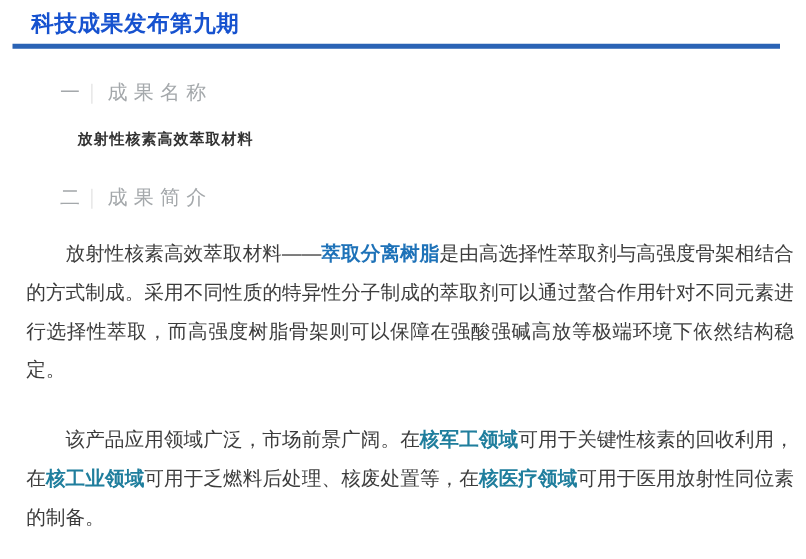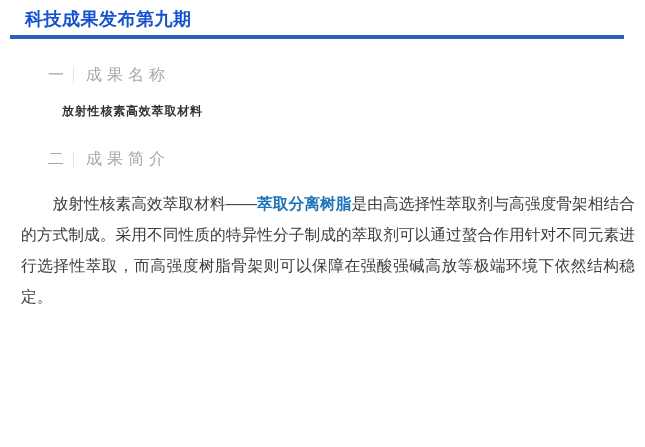--- a/index.html
+++ b/index.html
@@ -115,15 +115,16 @@
   <div class="achievement-name">放射性核素高效萃取材料</div>
 
   <div class="section-row second">
     <span class="section-number">二</span>
     <span class="section-divider"></span>
     <span class="section-label">成果简介</span>
   </div>
 
   <div class="doc-body">
     <p><span class="run normal">放射性核素高效萃取材料——</span><span class="run blue">萃取分离树脂</span><span class="run normal">是由高选择性萃取剂与高强度骨架相结合的方式制成。采用不同性质的特异性分子制成的萃取剂可以通过螯合作用针对不同元素进行选择性萃取，而高强度树脂骨架则可以保障在强酸强碱高放等极端环境下依然结构稳定。</span></p>
+    <p><span class="run normal">该产品应用领域广泛，市场前景广阔。在</span><span class="run teal">核军工领域</span><span class="run normal">可用于关键性核素的回收利用，在</span><span class="run teal">核工业领域</span><span class="run normal">可用于乏燃料后处理、核废处置等，在</span><span class="run teal">核医疗领域</span><span class="run normal">可用于医用放射性同位素的制备。</span></p>
   </div>
 
 </div>
 
 </body></html>

